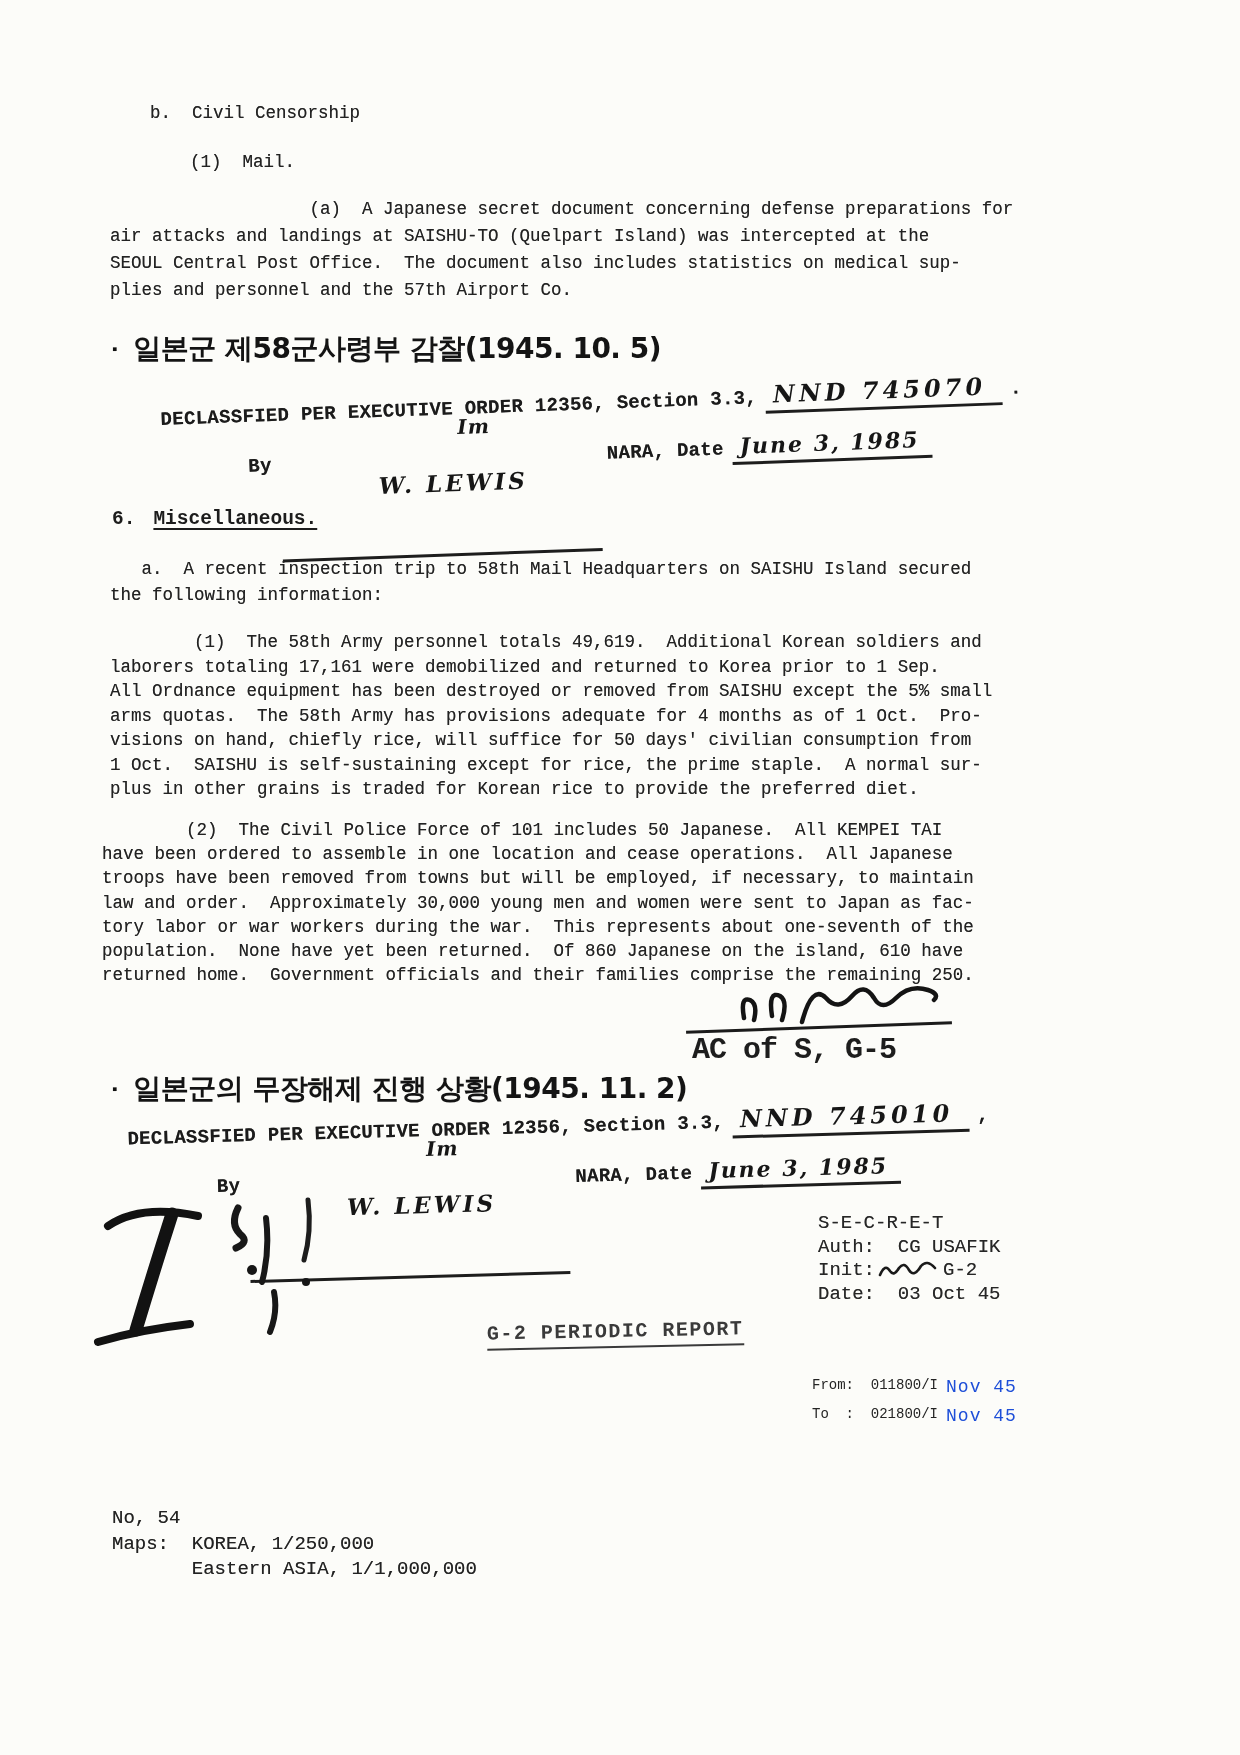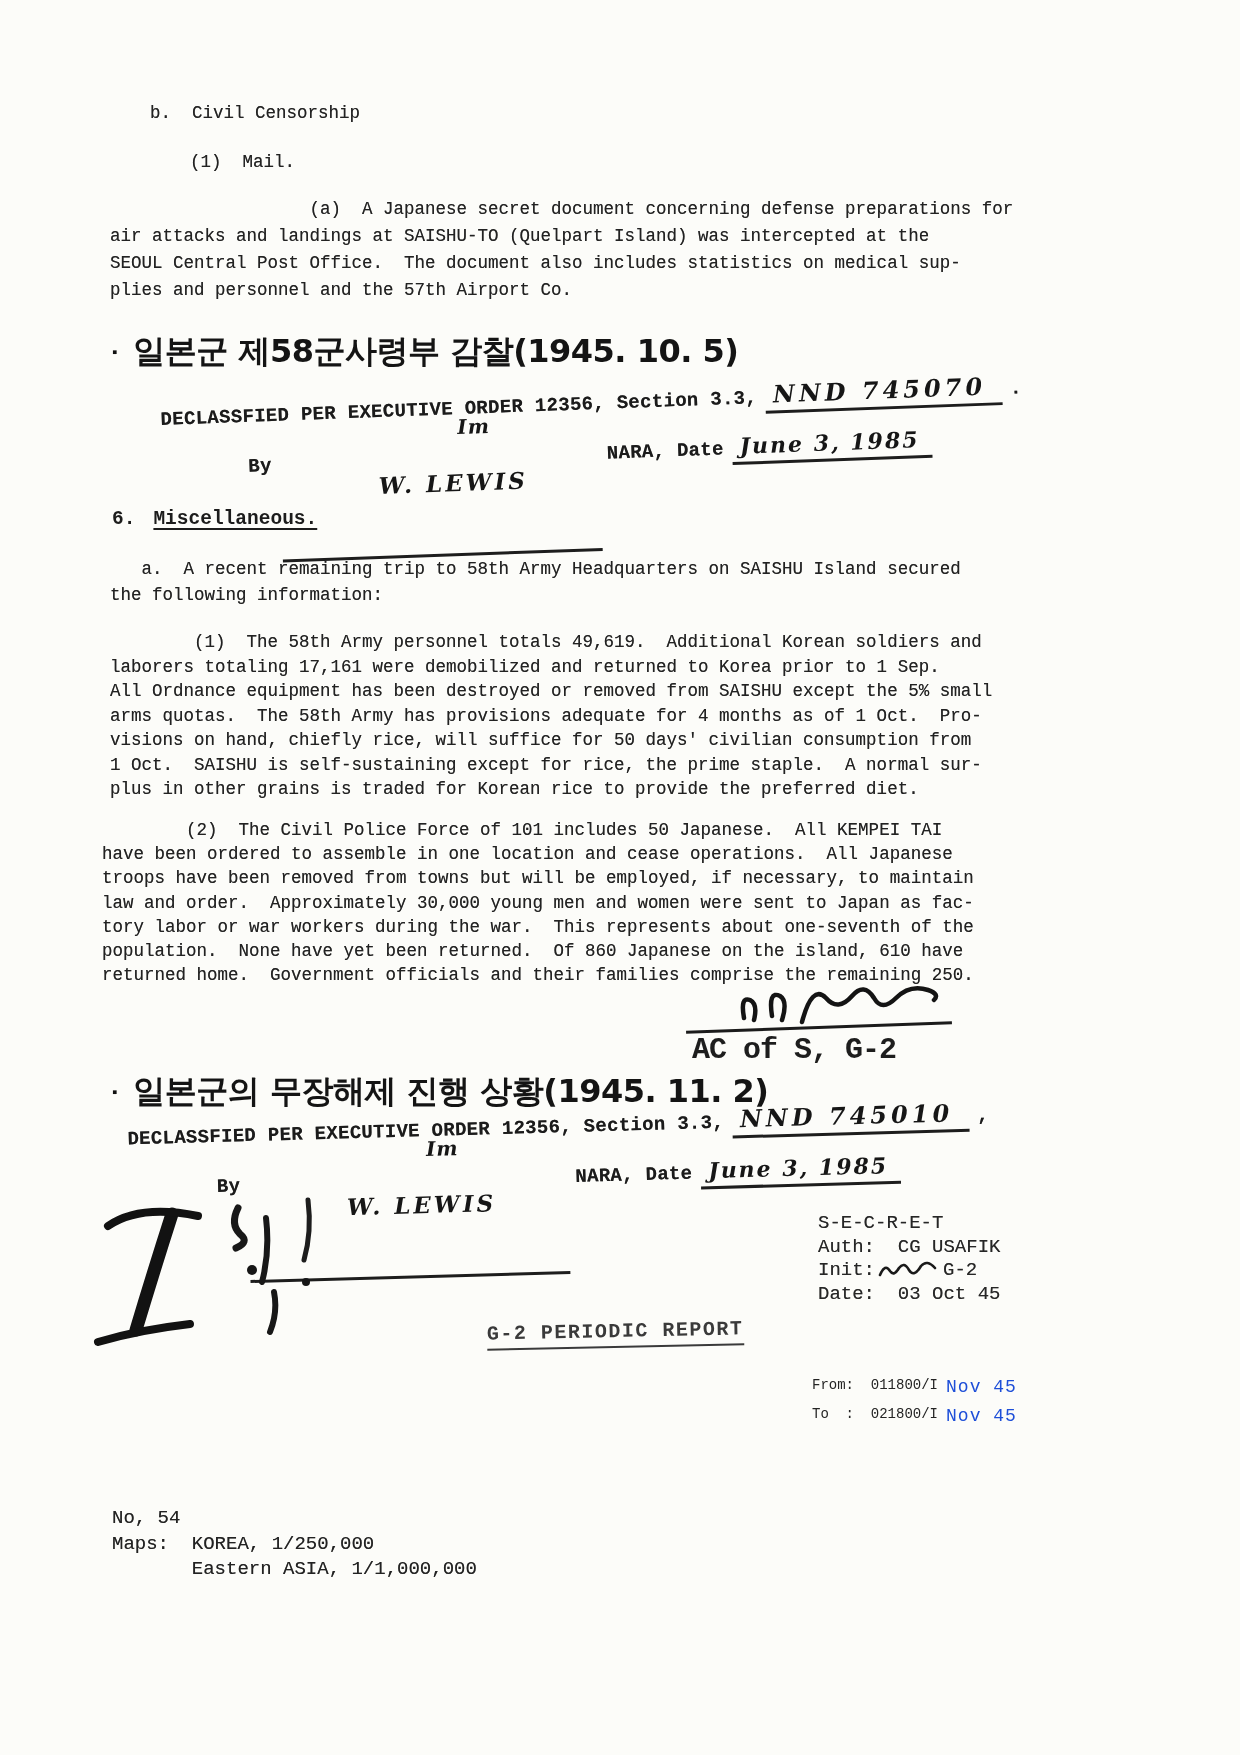--- a/index.html
+++ b/index.html
@@ -12,21 +12,21 @@
   .typed{
     font-family:"Liberation Mono","DejaVu Sans Mono",monospace;
     font-size:17.5px;color:#222;
     text-shadow:0 0 0.6px rgba(30,30,30,0.55);
   }
   
   .heading{display:flex;align-items:center;gap:16px;}
   .bullet{font-size:15px;line-height:1;color:#111;}
   .ktext{
     font-family:"DejaVu Sans","Liberation Sans",sans-serif;
-    font-weight:700;font-size:32px;color:#141414;letter-spacing:-0.5px;
+    font-weight:700;font-size:28px;color:#141414;letter-spacing:-0.5px;
   }
   
   .stamp-row{display:flex;align-items:baseline;gap:8px;white-space:pre;}
   .stamp-typed{
     font-family:"Liberation Mono","DejaVu Sans Mono",monospace;
     font-size:19px;font-weight:700;letter-spacing:0.3px;color:#1b1b1b;
     text-shadow:0 0 0.6px rgba(20,20,20,0.6);
   }
   .hand{
     font-family:"DejaVu Serif",serif;font-style:italic;font-weight:700;color:#161616;
@@ -107,42 +107,42 @@
       <span class="stamp-typed">NARA, Date</span>
       <span class="hand date-hand uline">June 3, 1985</span>
     </div>
   </div>
 
   <div class="misc-head abs" style="left:112px;top:508px;">
     <span>6.</span>
     <span class="misc-title">Miscellaneous.</span>
   </div>
 
-  <div class="typed pre abs" style="left:110px;top:556px;line-height:26px;">   a.  A recent remaining trip to 58th Army Headquarters on SAISHU Island secured
+  <div class="typed pre abs" style="left:110px;top:556px;line-height:26px;">   a.  A recent inspection trip to 58th Mail Headquarters on SAISHU Island secured
 the following information:</div>
   <div class="typed pre abs" style="left:110px;top:630px;line-height:24.5px;">        (1)  The 58th Army personnel totals 49,619.  Additional Korean soldiers and
 laborers totaling 17,161 were demobilized and returned to Korea prior to 1 Sep.
 All Ordnance equipment has been destroyed or removed from SAISHU except the 5% small
 arms quotas.  The 58th Army has provisions adequate for 4 months as of 1 Oct.  Pro-
 visions on hand, chiefly rice, will suffice for 50 days' civilian consumption from
 1 Oct.  SAISHU is self-sustaining except for rice, the prime staple.  A normal sur-
 plus in other grains is traded for Korean rice to provide the preferred diet.</div>
   <div class="typed pre abs" style="left:102px;top:818px;line-height:24.2px;">        (2)  The Civil Police Force of 101 includes 50 Japanese.  All KEMPEI TAI
 have been ordered to assemble in one location and cease operations.  All Japanese
 troops have been removed from towns but will be employed, if necessary, to maintain
 law and order.  Approximately 30,000 young men and women were sent to Japan as fac-
 tory labor or war workers during the war.  This represents about one-seventh of the
 population.  None have yet been returned.  Of 860 Japanese on the island, 610 have
 returned home.  Government officials and their families comprise the remaining 250.</div>
 
   <svg class="abs" style="left:728px;top:972px;" width="225" height="58" viewBox="0 0 225 58">
     <path d="M16 46 Q12 24 22 28 Q30 32 26 48 M44 44 Q40 18 52 24 Q60 29 54 48 M74 50 Q84 12 98 26 Q110 40 124 24 Q136 10 146 26 Q154 40 168 26 Q182 12 200 18 Q212 22 206 28" fill="none" stroke="#141414" stroke-width="4.5" stroke-linecap="round"></path>
   </svg>
   <div class="abs sig-rule" style="left:686px;top:1026px;width:266px;"></div>
-  <div class="abs sig-title" style="left:692px;top:1033px;">AC of S, G-2</div>
+  <div class="abs sig-title" style="left:692px;top:1033px;">AC of S, G-5</div>
 
   <div class="heading abs" style="left:112px;top:1070px;">
     <span class="bullet">▪</span>
     <span class="ktext">일본군의 무장해제 진행 상황(1945. 11. 2)</span>
   </div>
 
   <div class="abs" style="left:105px;top:1122px;transform:rotate(-1.6deg);transform-origin:left top;">
     <div class="stamp-row" style="margin-left:22px;">
       <span class="stamp-typed">DECLASSFIED PER EXECUTIVE ORDER 12356, Section 3.3,</span>
       <span class="hand nnd uline">NND 745010</span>

